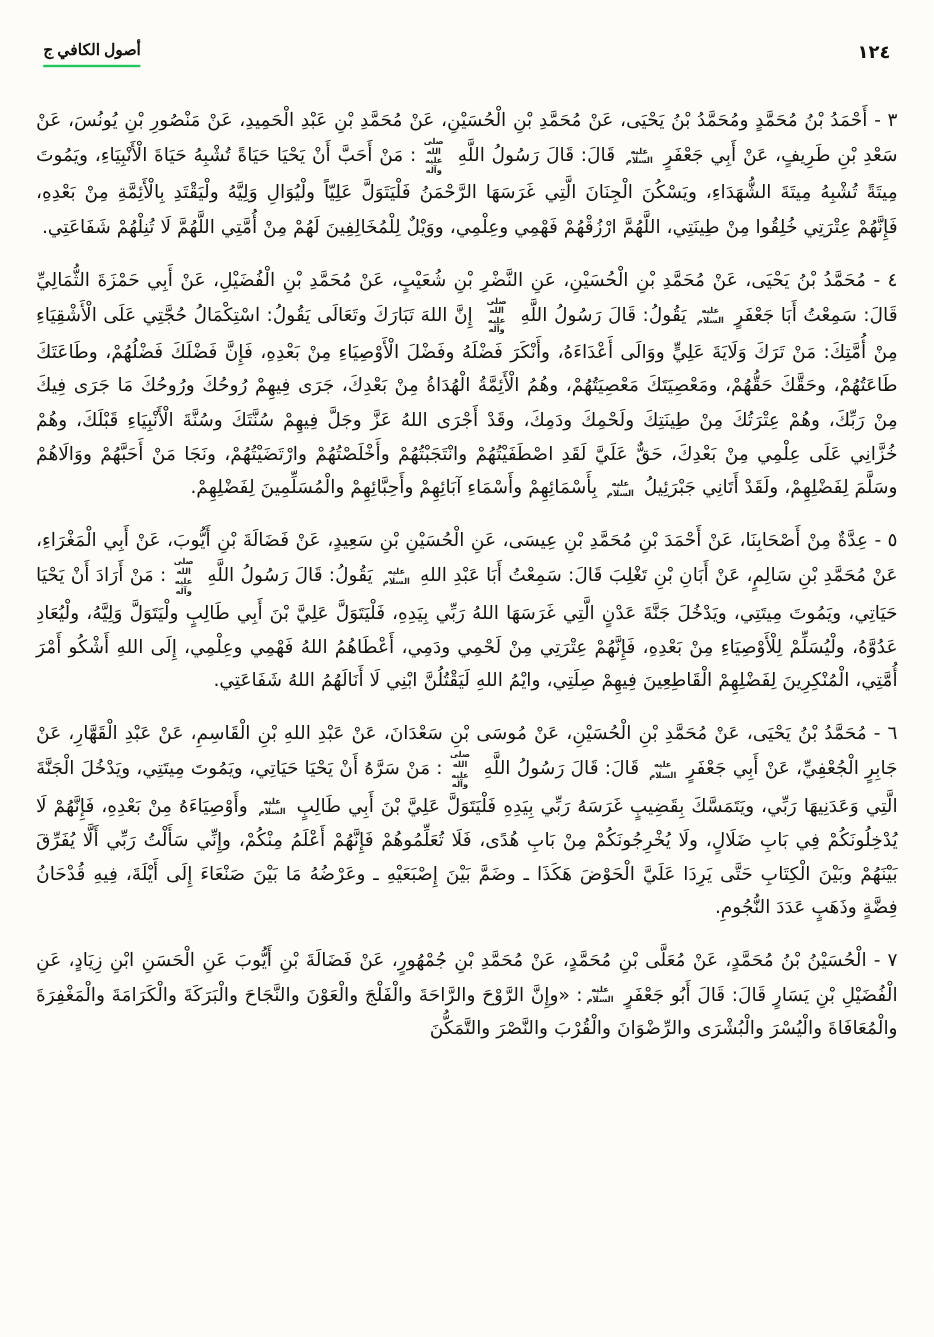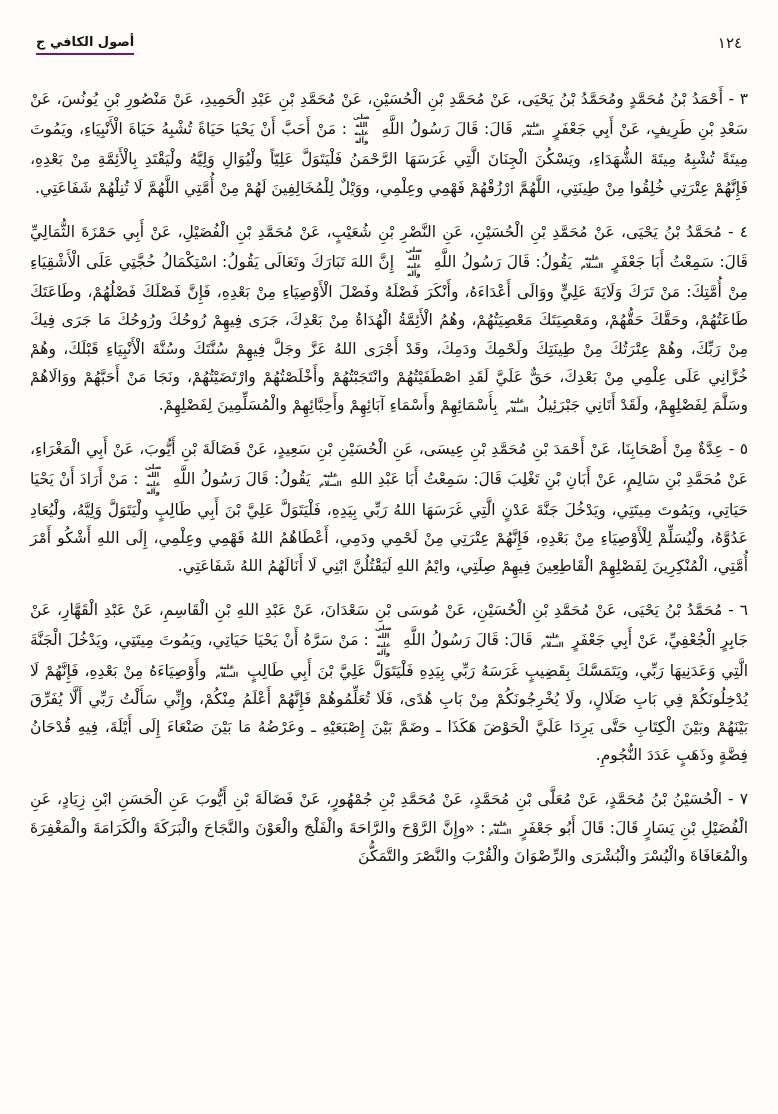--- a/index.html
+++ b/index.html
@@ -22,28 +22,29 @@
   }
   .header {
     display: flex;
     justify-content: space-between;
     align-items: flex-start;
     padding: 0 6px;
     margin-bottom: 30px;
   }
   .page-number {
     font-size: 15px;
-    font-weight: normal;
+    font-weight: bold;
     letter-spacing: 1px;
   }
   .running-title {
     font-size: 13px;
     font-weight: bold;
-    border-bottom: 2px solid #701a75;
+    border-bottom: 2px solid #22c55e;
     padding-bottom: 4px;
+    font-family: Liberation Serif, serif;
   }
   .content {
     font-size: 15.5px;
     line-height: 1.82;
     text-align: justify;
   }
   .content p {
     margin: 16px 0 3px 0;
   }
   .honorific {

